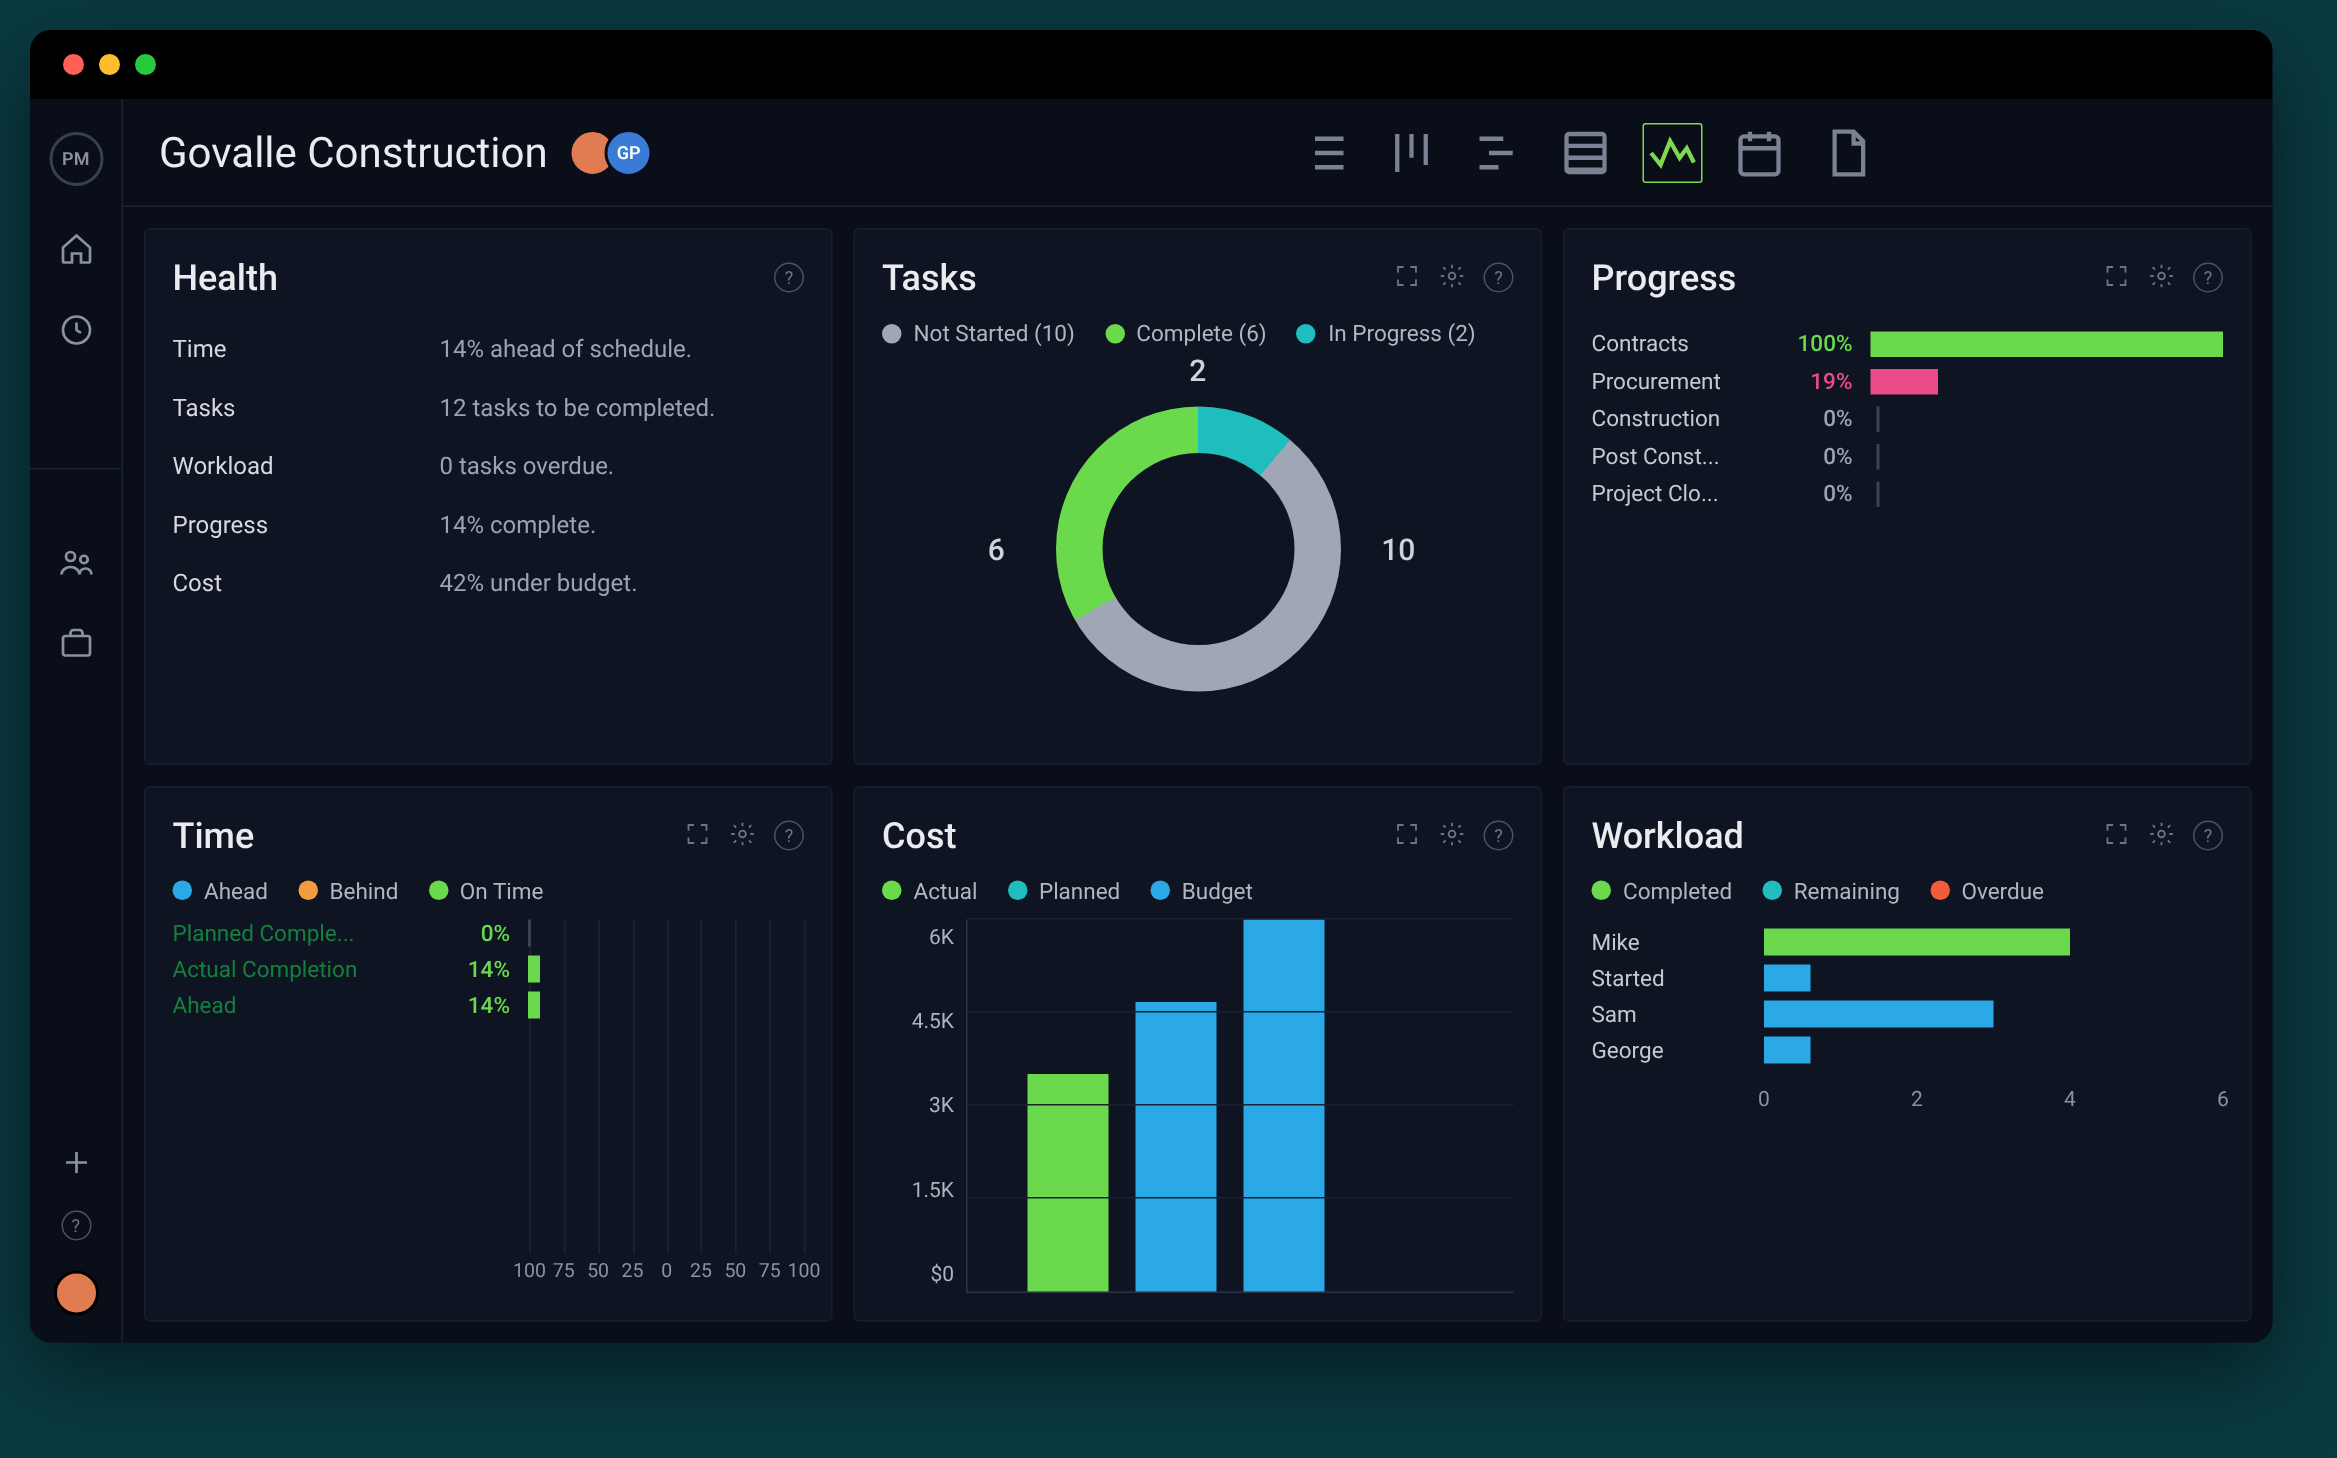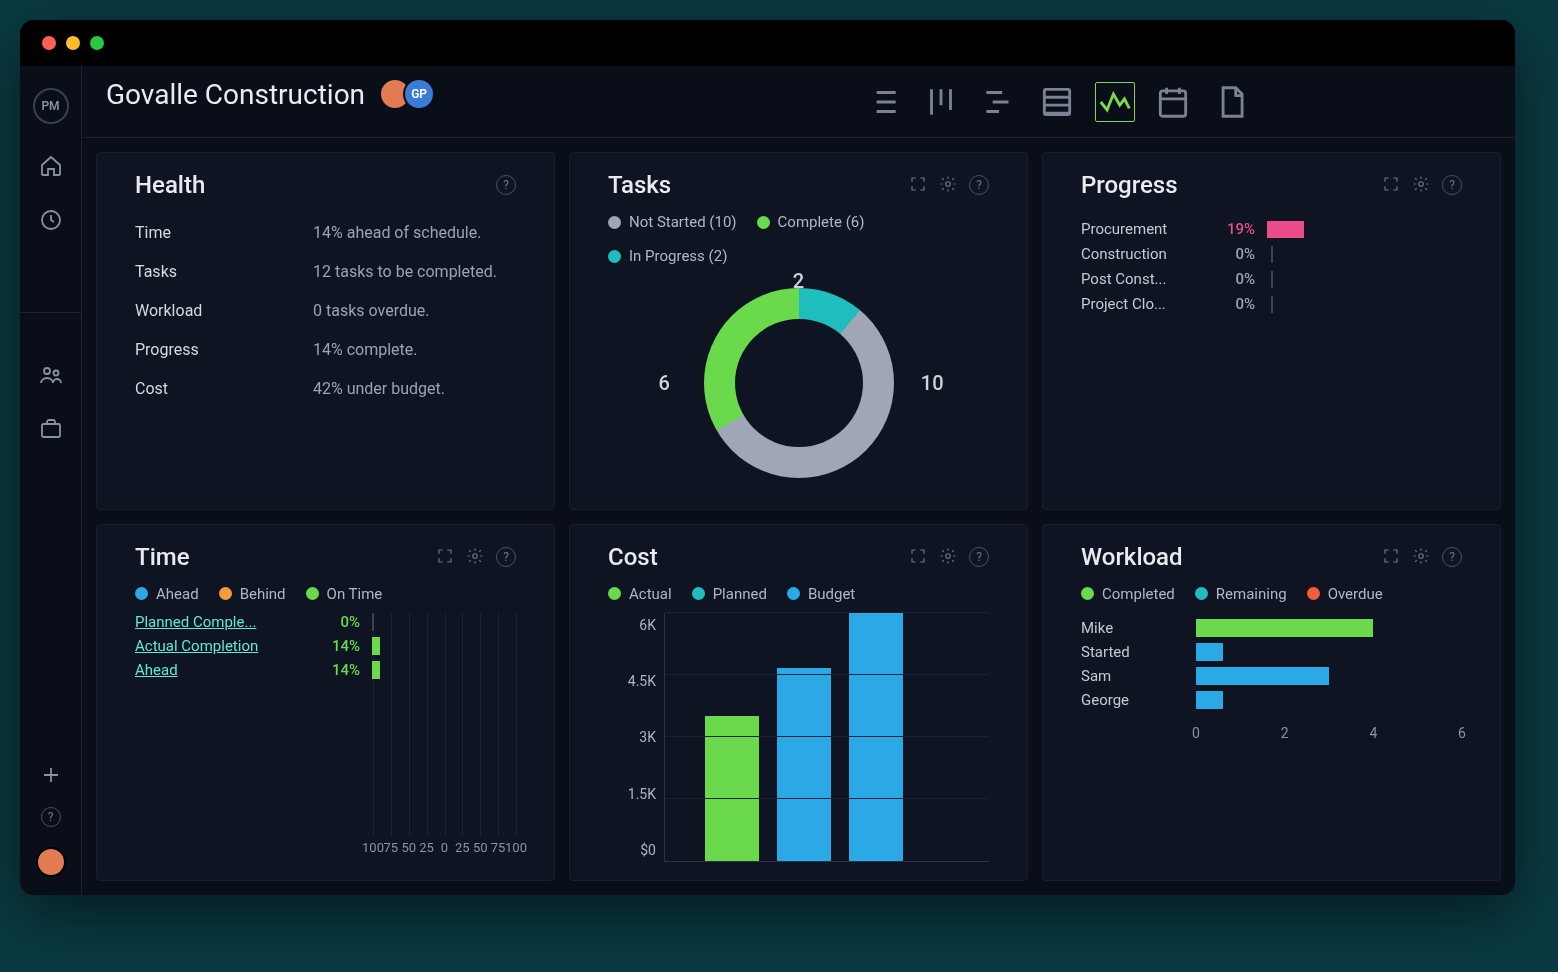--- a/index.html
+++ b/index.html
@@ -19,34 +19,34 @@
     padding-top: 22px; gap: 30px; border-right: 1px solid #1b2233;
   }
   .siderail-bottom { margin-top: auto; display: flex; flex-direction: column; align-items: center; gap: 20px; padding-bottom: 18px; }
   .iconbtn { width: 24px; height: 24px; display: flex; align-items: center; justify-content: center; color: #8a91a0; cursor: pointer; }
   .iconbtn svg { stroke: currentColor; fill: none; stroke-width: 1.8; }
   .pm-logo { width: 36px; height: 36px; border-radius: 50%; border: 2px solid #394150; color: #8a91a0;
     display: flex; align-items: center; justify-content: center; font-size: 12px; font-weight: 600; }
   .avatar-sm { width: 30px; height: 30px; border-radius: 50%; background: #e07b52; border: 2px solid #000; }
 
   .main { flex: 1; display: flex; flex-direction: column; }
-  .topbar { height: 72px; display: flex; padding: 12px 24px; border-bottom: 1px solid #1b2233; }
+  .topbar { height: 72px; display: flex; align-items: center; padding: 12px 24px; border-bottom: 1px solid #1b2233; }
   .proj-title { font-size: 28px; font-weight: 400; color: #e9ebef; }
   .avatars { display: flex; margin-left: 22px; }
   .av { width: 32px; height: 32px; border-radius: 50%; border: 2px solid #0a0e18; margin-left: -8px;
     display: flex; align-items: center; justify-content: center; font-size: 12px; font-weight: 600; }
   .av.orange { background: #e07b52; } .av.blue { background: #3a7bd5; color: #fff; }
   .viewswitch { margin-left: auto; margin-right: 240px; display: flex; gap: 18px; align-items: center; }
   .vs-item { width: 40px; height: 40px; display: flex; align-items: center; justify-content: center;
     color: #7a8294; cursor: pointer; border: 1px solid transparent; }
   .vs-item.active { border: 1.6px solid #7fd94c; color: #7fd94c; border-radius:2px; }
 
   .grid { flex: 1; display: grid; grid-template-columns: 1fr 1fr 1fr; grid-template-rows: 1fr 1fr;
     gap: 14px; padding: 14px; background: #0a0e18; }
-  .panel { background: #0e1422; border: 1px solid #171f30; border-radius: 4px; padding: 18px 38px; display: flex; flex-direction: column; overflow: hidden; }
+  .panel { background: #0e1422; border: 1px solid #171f30; border-radius: 4px; padding: 18px 18px; display: flex; flex-direction: column; overflow: hidden; }
   .panel-head { display: flex; align-items: center; margin-bottom: 14px; }
   .panel-title { font-size: 24px; font-weight: 500; color: #e9ebef; }
   .panel-actions { margin-left: auto; display: flex; gap: 12px; color: #6d7585; }
   .panel-actions .mini { width: 18px; height: 18px; cursor: pointer; }
   .panel-actions svg { stroke: currentColor; fill: none; stroke-width: 1.6; }
   .help-circ { width: 20px; height: 20px; border-radius: 50%; border: 1.4px solid #4a5264;
     display: inline-flex; align-items: center; justify-content: center; font-size: 12px; color: #6d7585; cursor: pointer; }
 
   
   .kvrow { display: flex; padding: 10px 0; font-size: 16px; }
@@ -75,21 +75,21 @@
   .prog-row { display:flex; align-items:center; gap:12px; margin: 7px 0; font-size:15px; }
   .prog-row .lbl { width: 110px; color:#c5c9d2; white-space:nowrap; overflow:hidden; text-overflow:ellipsis; }
   .prog-row .pct { width: 52px; text-align:right; font-weight:500; }
   .prog-track { flex:1; height: 17px; background: transparent; position:relative; }
   .prog-fill { height: 100%; }
   .prog-track.zero::after { content:""; position:absolute; left:4px; top:0; bottom:0; width:2px; background:#3a4253; }
 
   
   .time-body { display:flex; flex-direction:column; gap:6px; }
   .time-row { display:flex; align-items:center; font-size:15px; }
-  .time-row .tl { width:175px; color:#5eead4; white-space:nowrap; overflow:hidden; text-overflow:ellipsis;text-decoration:underline; }
+  .time-row .tl { width:175px; color:#15803d; white-space:nowrap; overflow:hidden; text-overflow:ellipsis; }
   .time-row .tp { width:50px; text-align:right; color:#6bd94c; font-weight:500; }
   .time-row .tb { margin-left:12px; height:18px; background:#6bd94c; }
   .time-axis-wrap { position:relative; flex:1; }
   .time-grid { position:absolute; top:0; left:238px; right:0; bottom:26px; pointer-events:none; }
   .time-grid .gl { position:absolute; top:0; bottom:0; width:1px; background:#1c2434; }
   .time-axis { position:absolute; left:238px; right:0; bottom:0; height:22px; font-size:13px; color:#8b92a2; }
   .time-axis span { position:absolute; transform:translateX(-50%); }
 
   
   .cost-body { flex:1; display:flex; }
@@ -285,20 +285,27 @@
                     <path d="M4 9V4h5M20 9V4h-5M4 15v5h5M20 15v5h-5"></path>
                   </svg></span>
               <span class="mini"><svg viewBox="0 0 24 24">
                     <circle cx="12" cy="12" r="3"></circle>
                     <path d="M12 2v3M12 19v3M4.2 4.2l2.1 2.1M17.7 17.7l2.1 2.1M2 12h3M19 12h3M4.2 19.8l2.1-2.1M17.7 6.3l2.1-2.1"></path>
                   </svg></span>
               <span class="help-circ">?</span>
             </div>
           </div>
           <div id="progress-rows">
+              <div class="prog-row">
+                <div class="lbl">Contracts</div>
+      <div class="pct t-green">100%</div>
+      <div class="prog-track">
+        <div class="prog-fill" style="width:100%;background:#6bd94c"></div>
+      </div>
+              </div>
               <div class="prog-row">
                 <div class="lbl">Procurement</div>
       <div class="pct t-pink">19%</div>
       <div class="prog-track">
         <div class="prog-fill" style="width:19%;background:#e94c89"></div>
       </div>
               </div>
               <div class="prog-row">
                 <div class="lbl">Construction</div>
       <div class="pct t-grey">0%</div>

